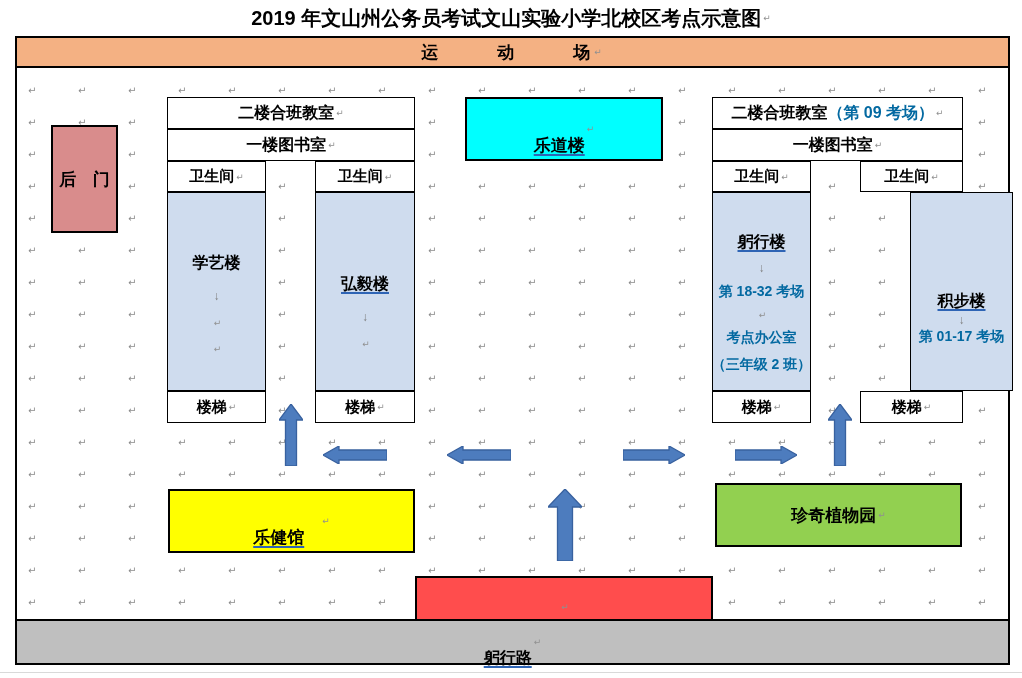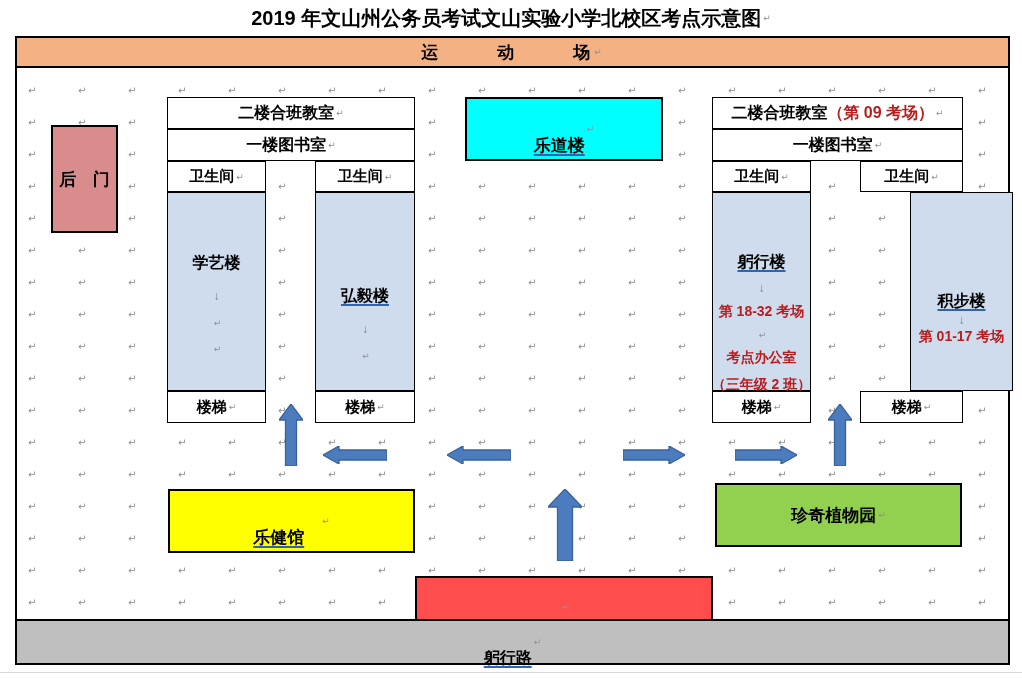--- a/index.html
+++ b/index.html
@@ -20,21 +20,21 @@
   
   #playground{left:0;top:0;width:100%;height:30px;background:#F4B183;border-bottom:2px solid #000;font-size:17px;letter-spacing:2px;}
   
   #back-gate{left:34px;top:59px;width:67px;height:108px;background:#D98C8C;border:2px solid #000;font-size:17px;letter-spacing:6px;text-indent:6px;margin-top:28px;}
   
   .row{background:#fff;border:1px solid #000;font-size:16px;}
   .smallrow{background:#fff;border:1px solid #000;font-size:15px;}
   .wing-body{background:#CFDCEE;border:1px solid #000;display:flex;flex-direction:column;align-items:center;}
   .bname{font-size:16px;font-weight:700;}
   .uline{text-decoration:underline;text-decoration-color:#2E64B5;text-decoration-thickness:2px;text-underline-offset:3px;margin-top:33px;}
-  .redtxt{color:#b91c1c;font-weight:700;font-size:14px;white-space:nowrap;}
+  .redtxt{color:#0369a1;font-weight:700;font-size:14px;white-space:nowrap;}
   .dna{color:#7F7F7F;font-size:12px;line-height:12px;}
   .pm{color:#909090;font-size:9px;font-weight:400;margin-left:2px;vertical-align:1px;}
   
   #ledao{left:448px;top:59px;width:198px;height:64px;background:#00FFFF;border:2px solid #000;font-size:17px;}
   #lejian{left:151px;top:451px;width:247px;height:64px;background:#FFFF00;border:2px solid #000;font-size:17px;gap:16px;}
   #garden{left:698px;top:445px;width:247px;height:64px;background:#92D050;border:2px solid #000;font-size:17px;}
   #main-gate{left:398px;top:538px;width:298px;height:61px;background:#FF4D4D;border:2px solid #000;font-size:26px;letter-spacing:14px;text-indent:14px;}
   
   #road{left:0;bottom:0;width:100%;height:44px;background:#BFBFBF;border-top:2px solid #000;font-size:16px;}
   
@@ -90,21 +90,21 @@
   </div>
   <div class="abs smallrow center cjk" style="left:150px;top:353px;width:99px;height:32px;">
     <span>楼梯</span>
       <span class="pm">↵</span>
   </div>
 
   <div class="abs smallrow center cjk" style="left:298px;top:123px;width:100px;height:31px;">
     <span>卫生间</span>
       <span class="pm">↵</span>
   </div>
-  <div class="abs wing-body" style="left:298px;top:154px;width:100px;height:199px;padding-top:60px;gap:16px;">
+  <div class="abs wing-body" style="left:298px;top:154px;width:100px;height:199px;padding-top:48px;gap:16px;">
     <span class="bname uline">弘毅楼</span>
     <span class="dna">↓</span>
     <span class="pm">↵</span>
   </div>
   <div class="abs smallrow center cjk" style="left:298px;top:353px;width:100px;height:32px;">
     <span>楼梯</span>
       <span class="pm">↵</span>
   </div>
 
   <div id="ledao" class="abs center cjk">
@@ -119,21 +119,21 @@
   </div>
   <div class="abs row center cjk" style="left:695px;top:91px;width:251px;height:32px;">
     <span>一楼图书室</span>
       <span class="pm">↵</span>
   </div>
 
   <div class="abs smallrow center cjk" style="left:695px;top:123px;width:99px;height:31px;">
     <span>卫生间</span>
       <span class="pm">↵</span>
   </div>
-  <div class="abs wing-body" style="left:695px;top:154px;width:99px;height:199px;padding-top:26px;gap:9px;">
+  <div class="abs wing-body" style="left:695px;top:154px;width:99px;height:199px;padding-top:6px;gap:9px;">
     <span class="bname uline">躬行楼</span>
     <span class="dna">↓</span>
     <span class="redtxt">第 18-32 考场</span>
     <span class="pm">↵</span>
     <span class="redtxt">考点办公室</span>
     <span class="redtxt">（三年级 2 班）</span>
   </div>
   <div class="abs smallrow center cjk" style="left:695px;top:353px;width:99px;height:32px;">
     <span>楼梯</span>
       <span class="pm">↵</span>

